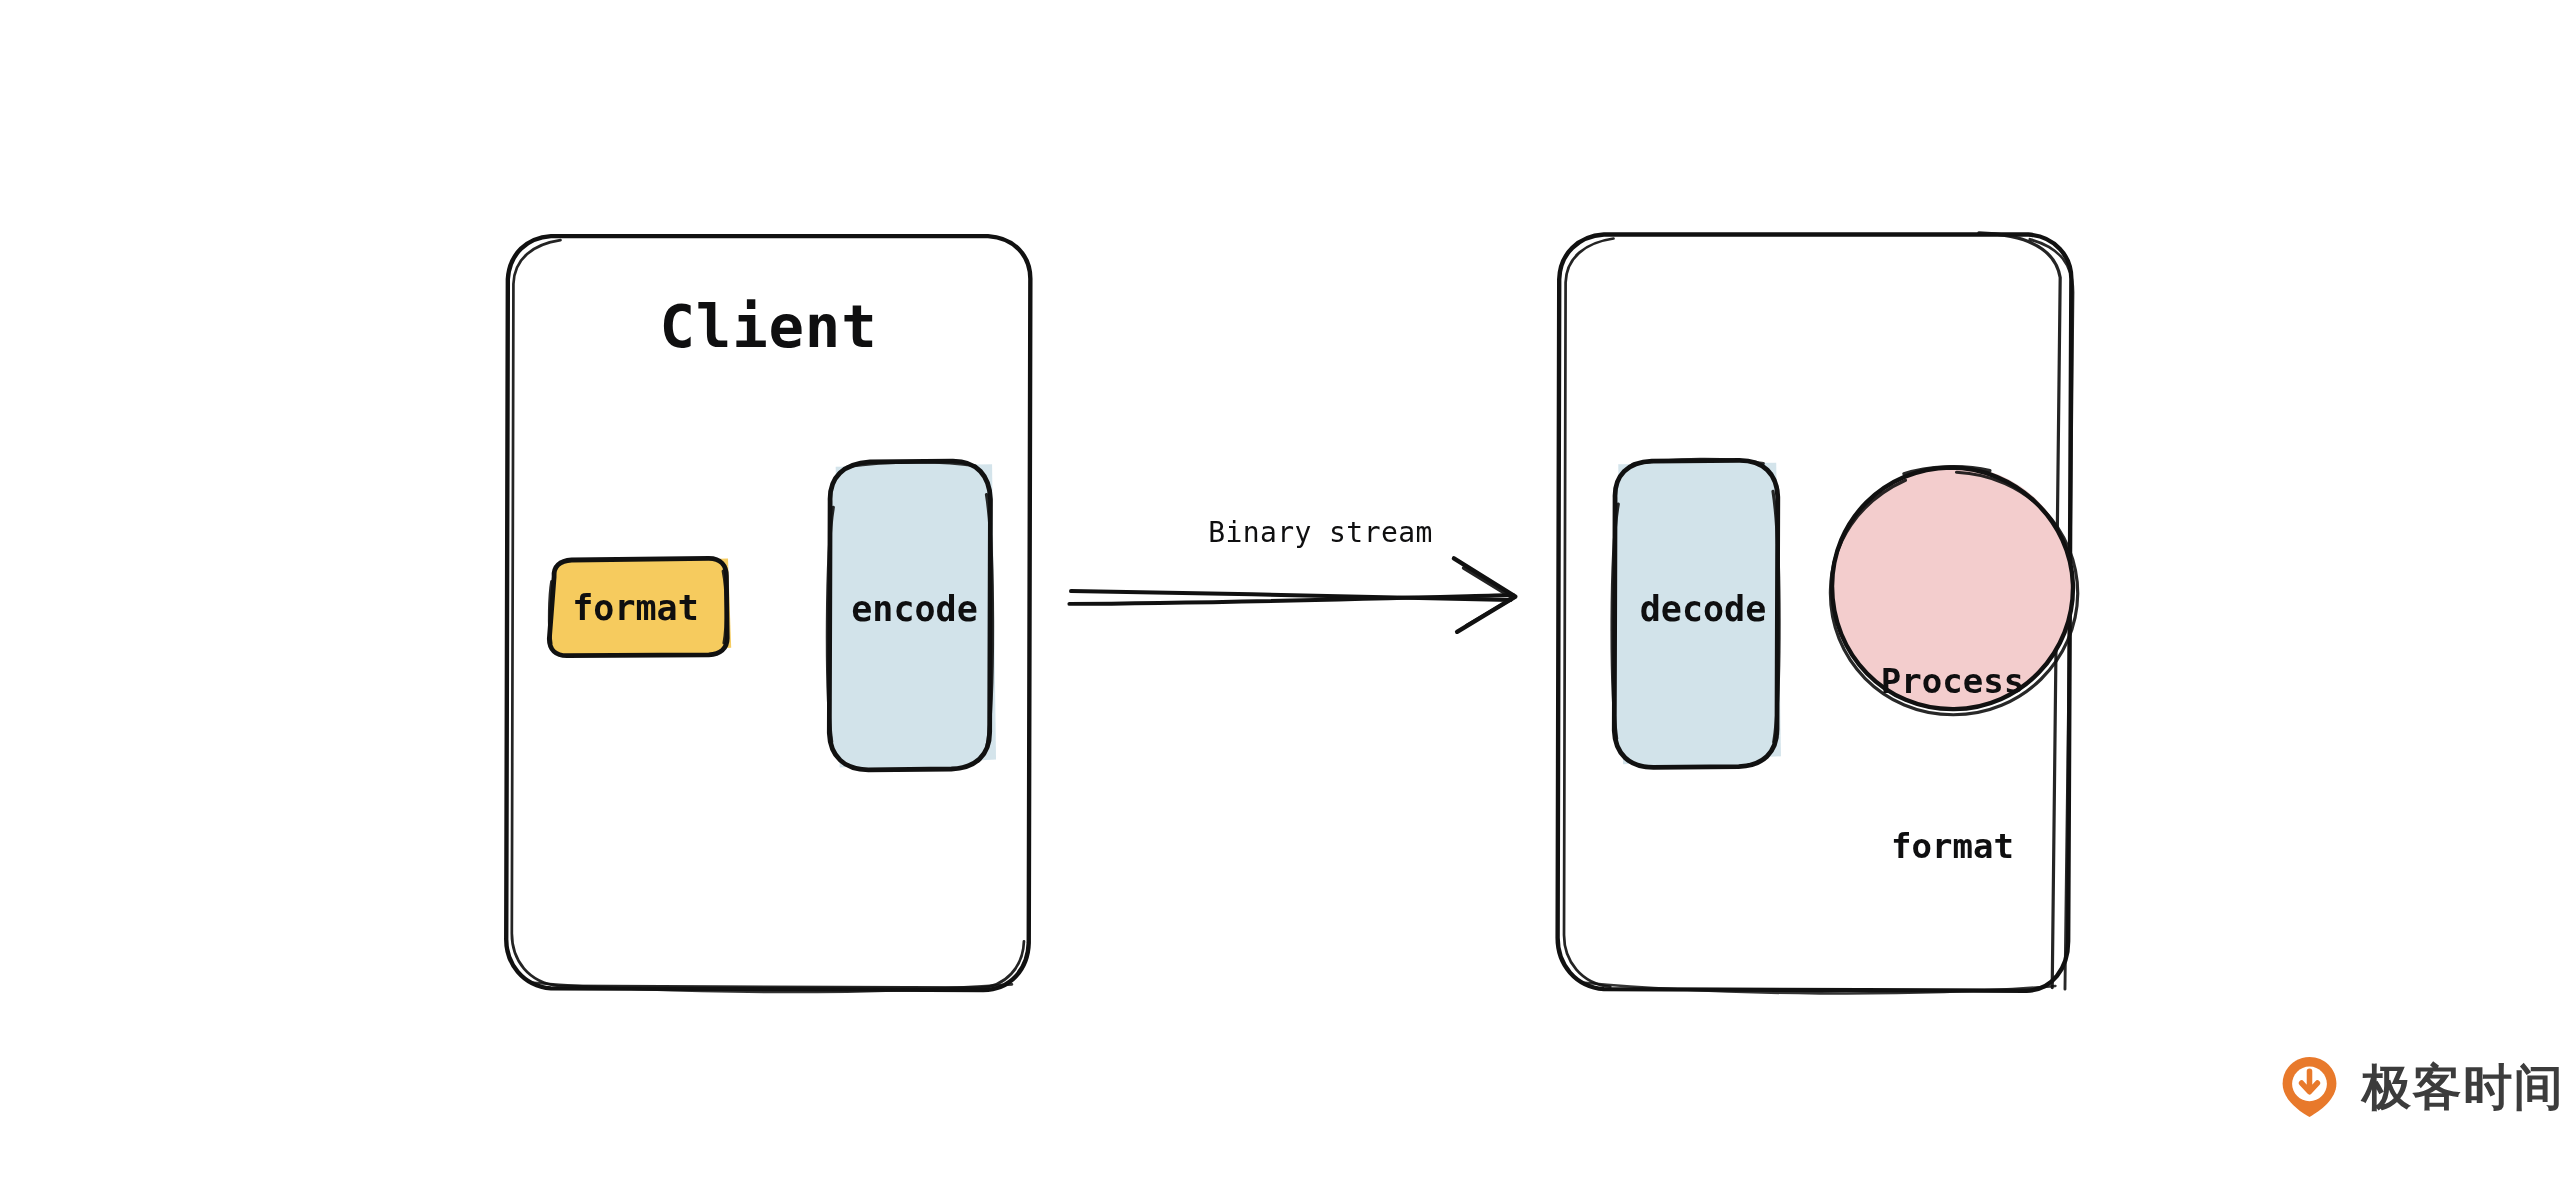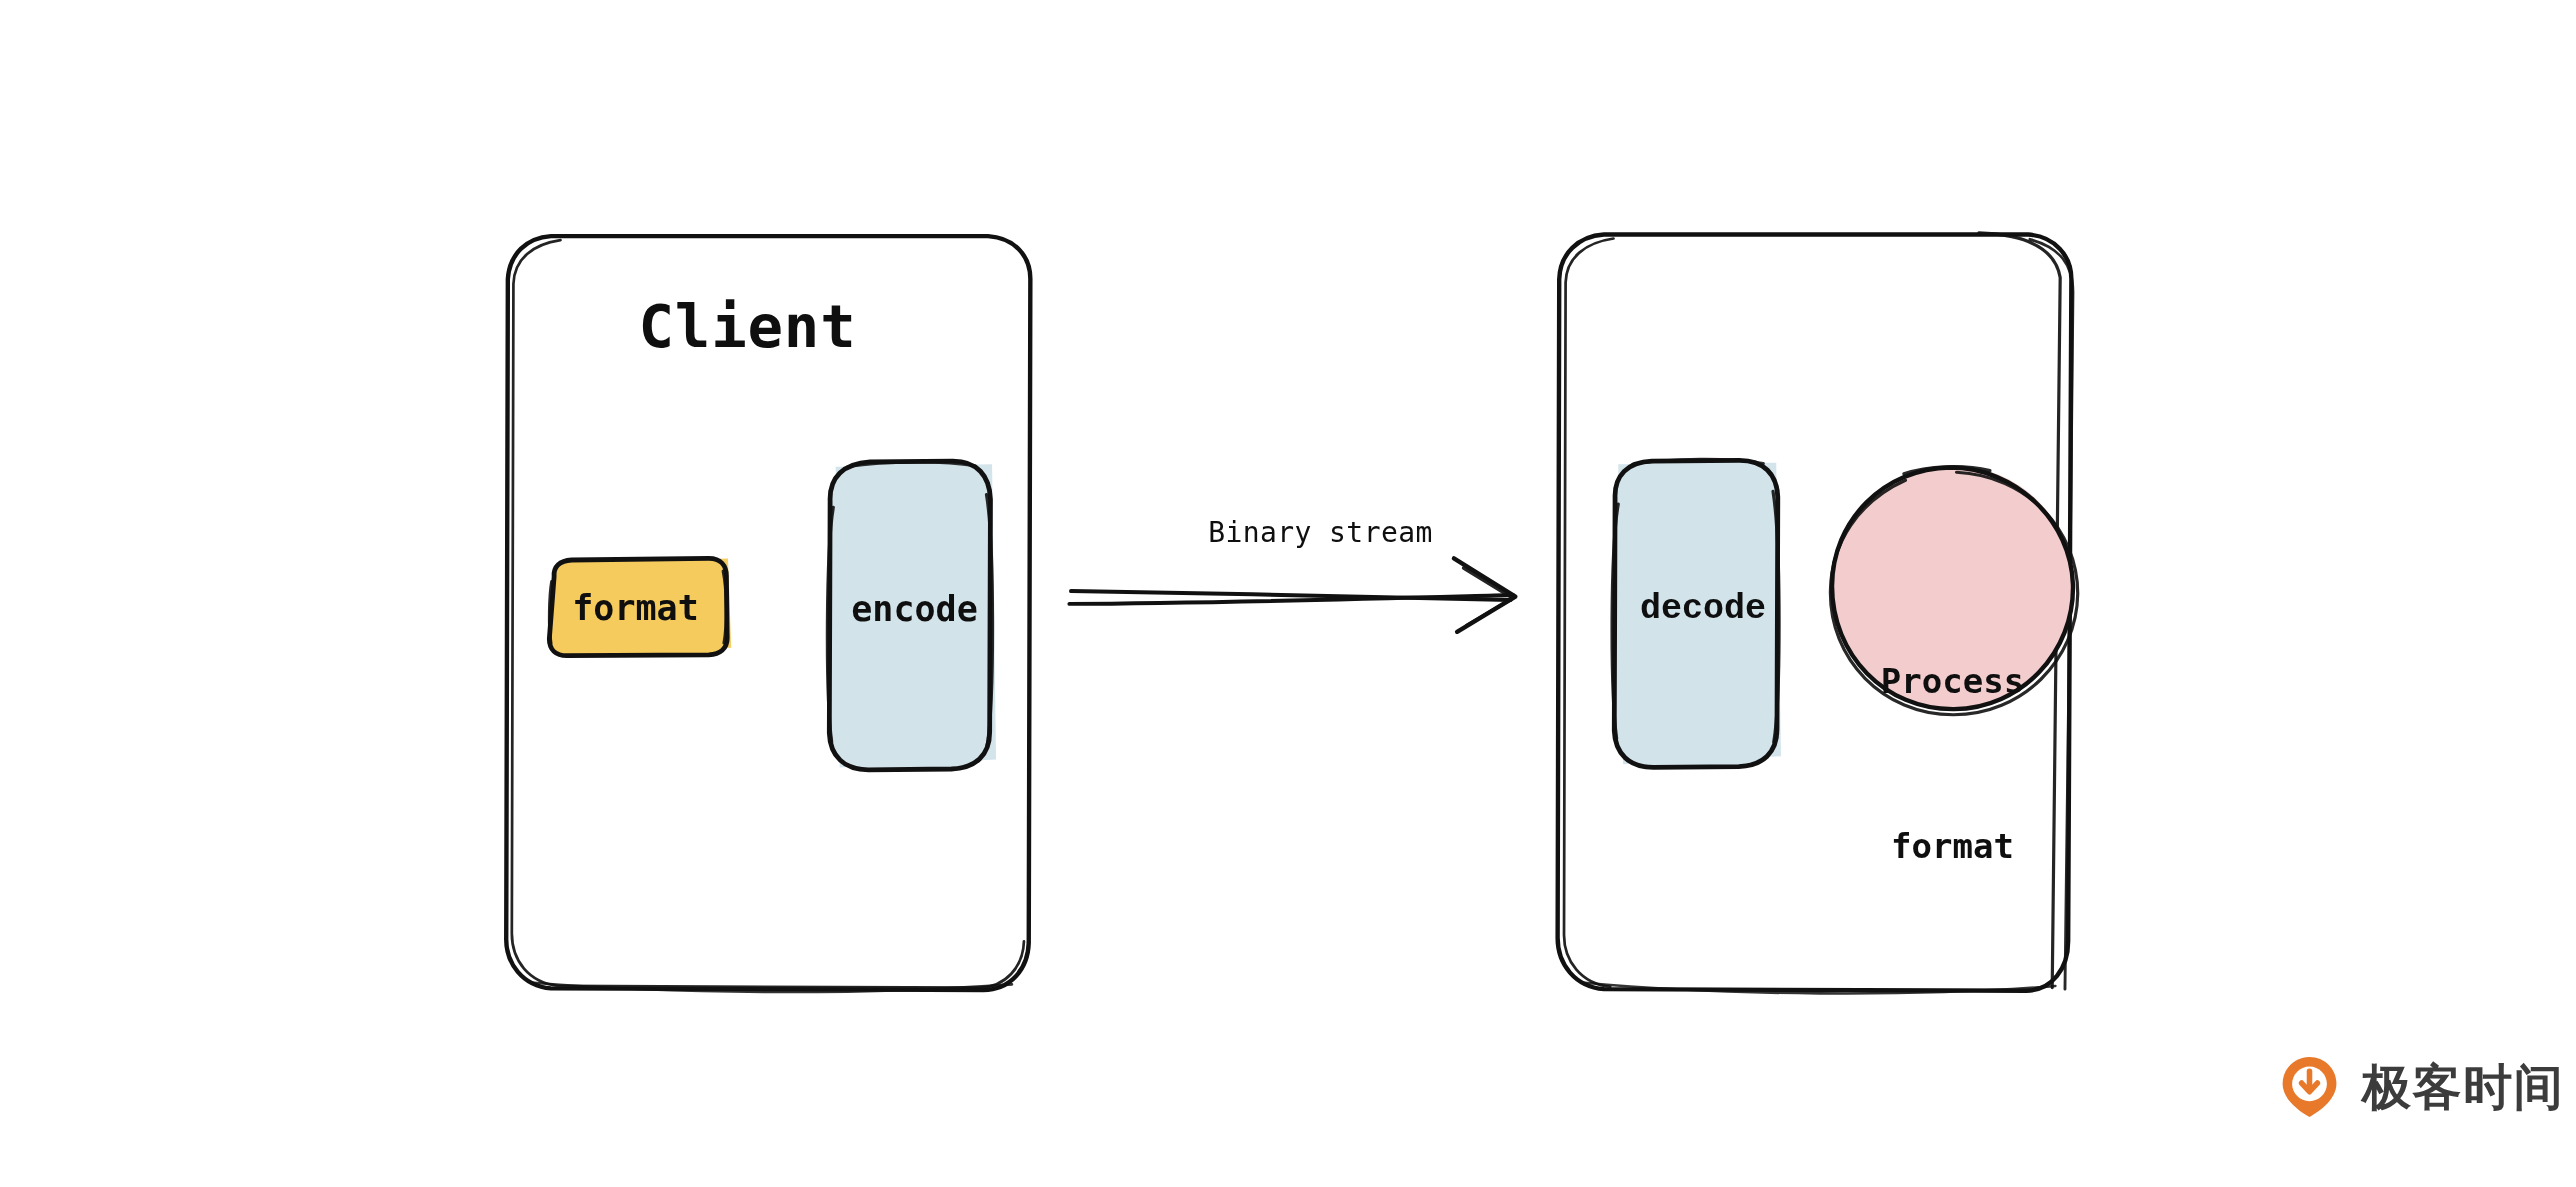--- a/index.html
+++ b/index.html
@@ -42,25 +42,25 @@
   .edge-label {
     font-size: 28px;
     font-weight: 500;
     letter-spacing: 0.4px;
   }
   .circle-label {
     font-size: 34px;
     font-weight: 700;
     line-height: 1.62;
   }
-  #client-title  { left: 486px;  top: 297px;  width: 523px; text-align: center; }
+  #client-title  { left: 507px;  top: 297px;  width: 523px; text-align: center; }
   #broker-title  { left: 1559px; top: 297px;  width: 516px; }
   #format-label  { left: 543px;  top: 591px;  width: 185px; }
   #encode-label  { left: 826px; top: 592px;  width: 177px; }
-  #decode-label  { left: 1612px; top: 592px;  width: 182px; font-family: Liberation Mono, monospace; }
+  #decode-label  { left: 1612px; top: 592px;  width: 182px; }
   #stream-label  { left: 1121px; top: 519px;  width: 399px; }
   #process-block { left: 1833px; top: 544px;  width: 239px; }
 
   
   #watermark {
     position: absolute;
     left: 2281px;
     top: 1055px;
     display: flex;
     align-items: center;

